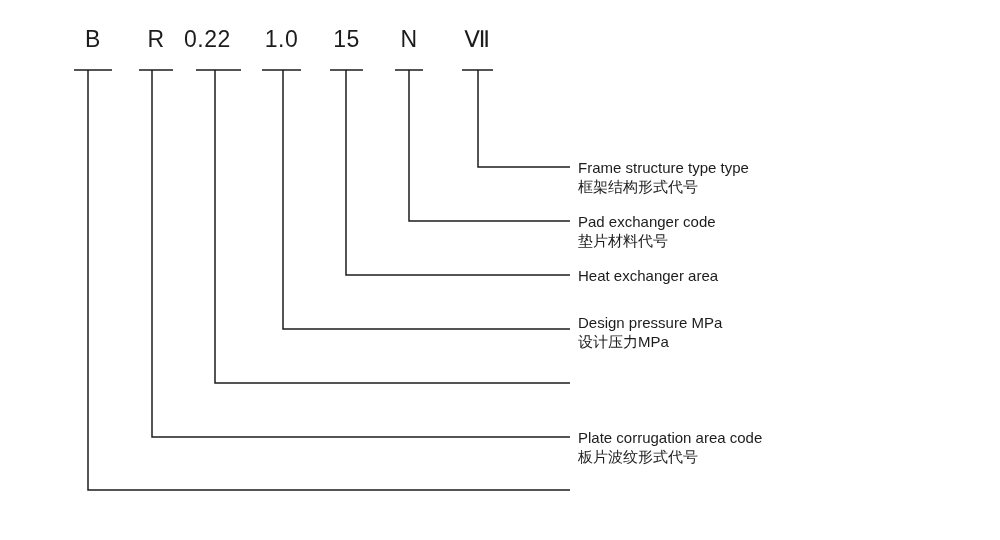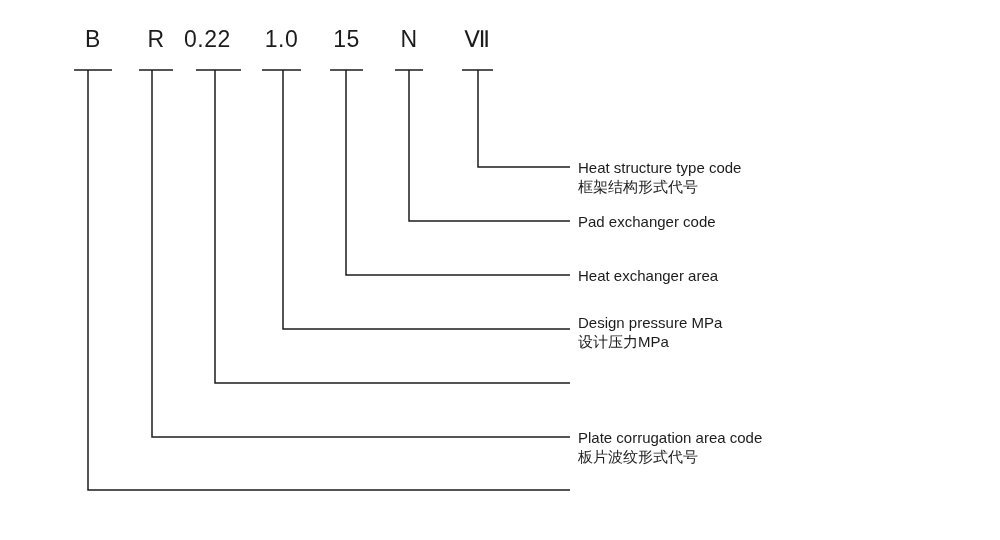--- a/index.html
+++ b/index.html
@@ -62,26 +62,27 @@
       <path d="M139 70 H173 M152 70 V437 H570"></path>
       <path d="M196 70 H241 M215 70 V383 H570"></path>
       <path d="M262 70 H301 M283 70 V329 H570"></path>
       <path d="M330 70 H363 M346 70 V275 H570"></path>
       <path d="M395 70 H423 M409 70 V221 H570"></path>
       <path d="M462 70 H493 M478 70 V167 H570"></path>
     </g>
   </svg>
 
   <div class="label" style="top:158px">
-    <span class="en">Heat structure type code</span>
+    <span class="en">Frame structure type type</span>
     <span class="zh">框架结构形式代号</span>
   </div>
 
   <div class="label" style="top:212px">
     <span class="en">Pad exchanger code</span>
+    <span class="zh">垫片材料代号</span>
   </div>
 
   <div class="label" style="top:266px">
     <span class="en">Heat exchanger area</span>
   </div>
 
   <div class="label" style="top:313px">
     <span class="en">Design pressure MPa</span>
     <span class="zh">设计压力MPa</span>
   </div>

